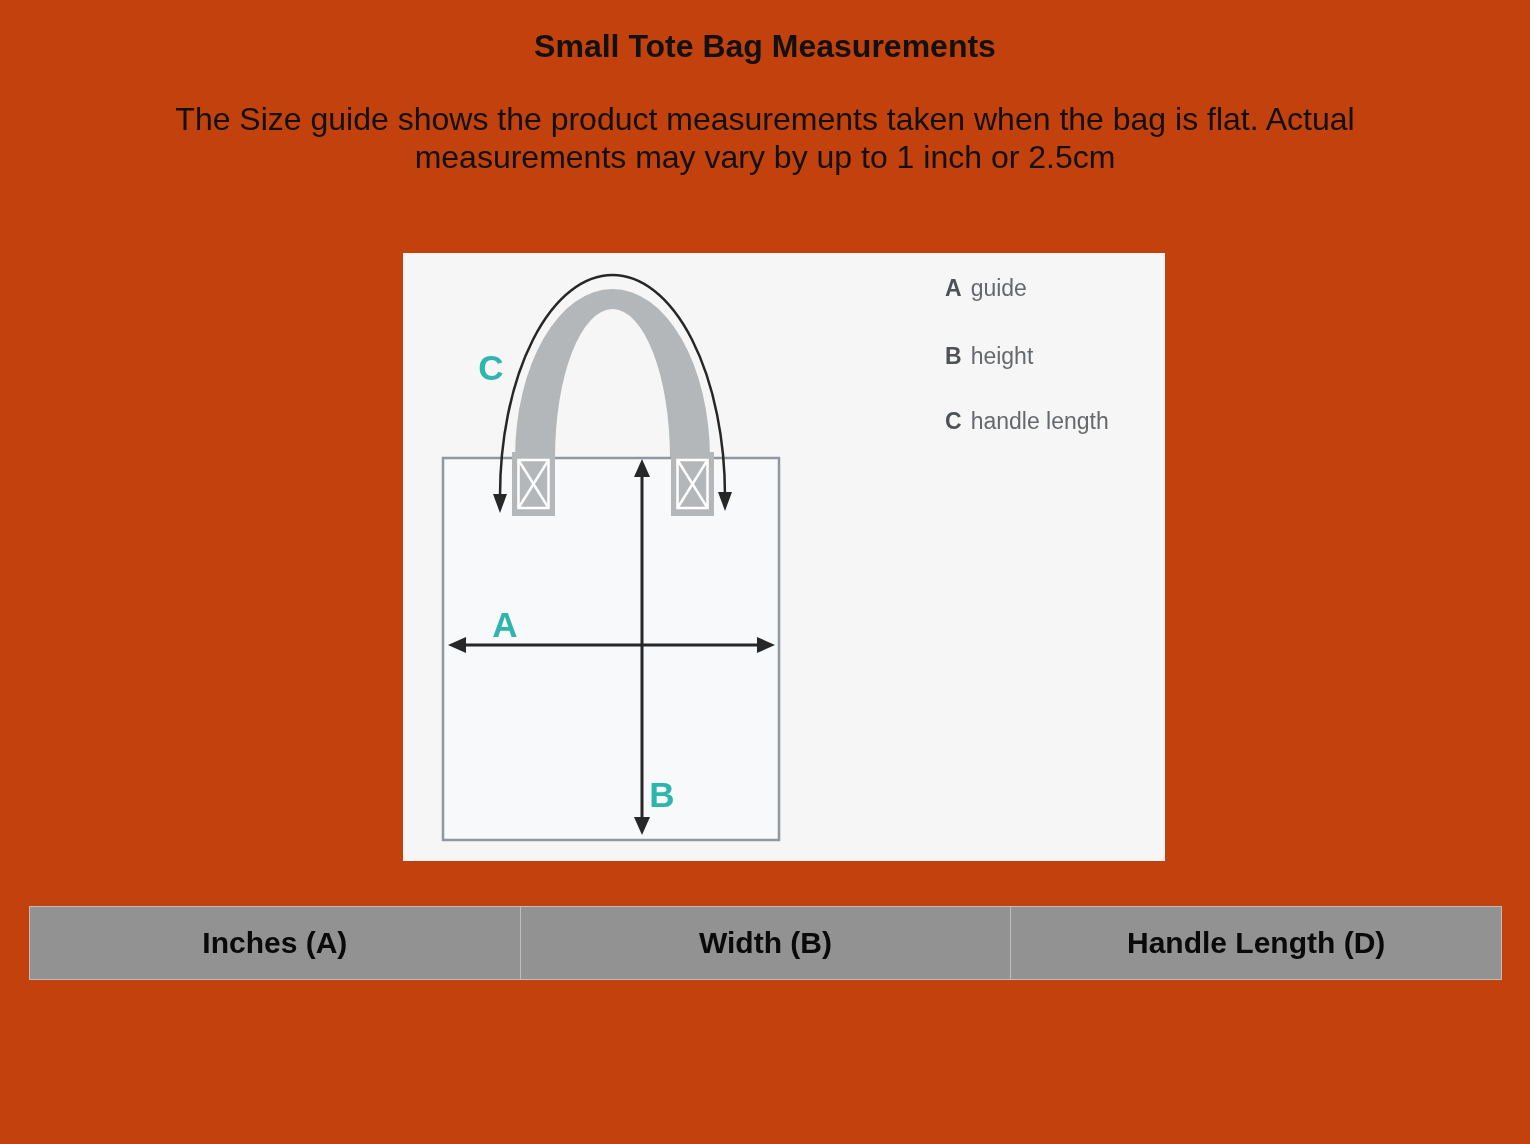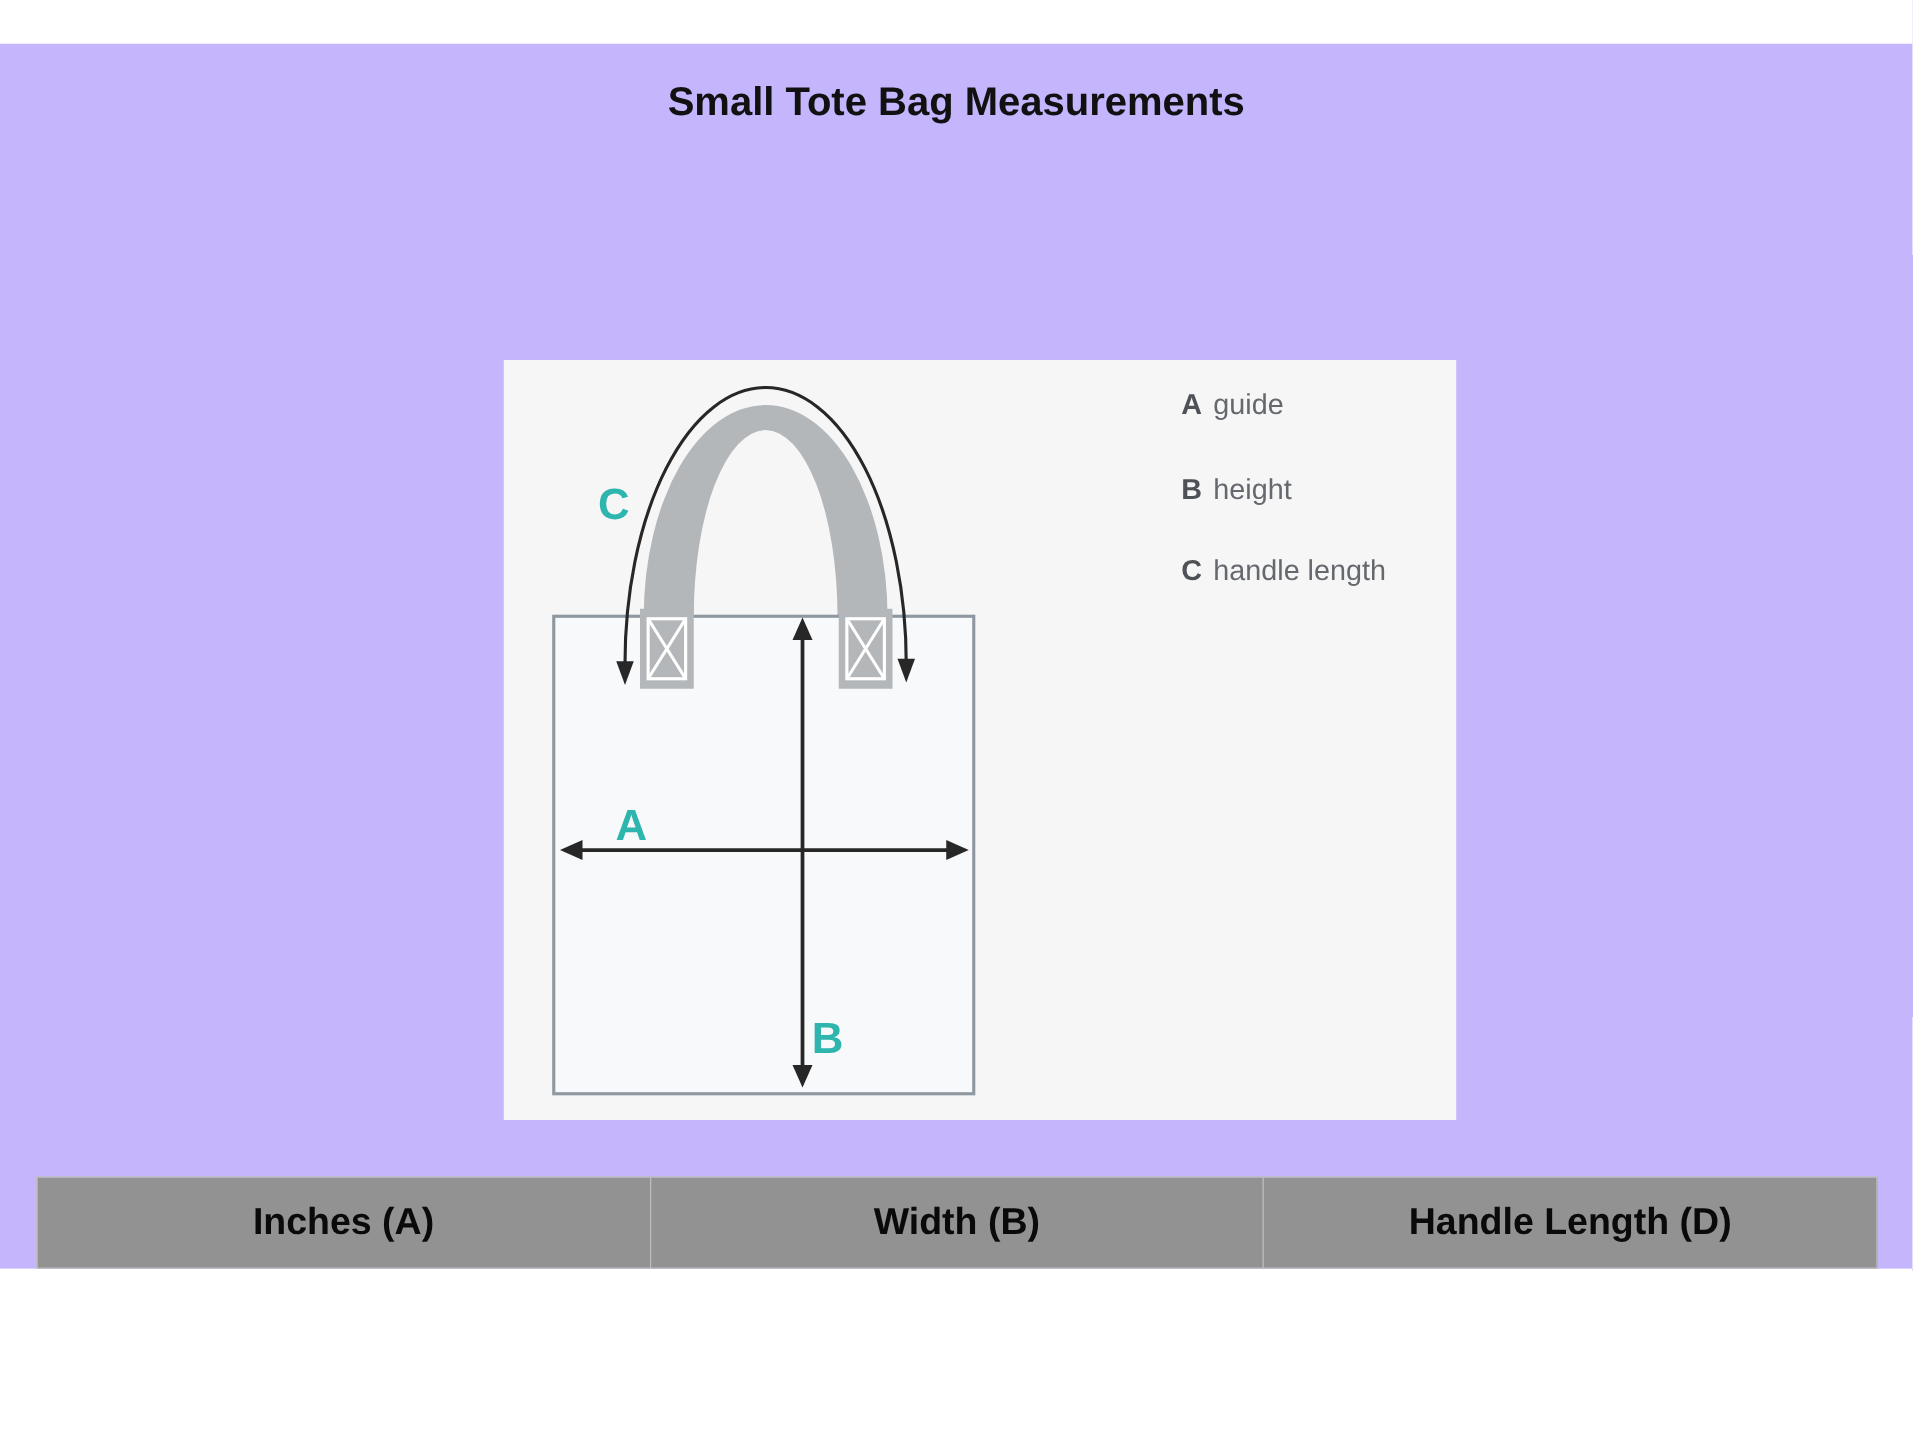--- a/index.html
+++ b/index.html
@@ -1,23 +1,22 @@
 <!DOCTYPE html>
 <html><head>
 <meta charset="utf-8">
 <style>
   html, body { margin: 0; padding: 0; background: #ffffff; }
   body { font-family: "Liberation Sans", sans-serif; color: #111; }
   .page {
     position: relative;
     width: 1530px;
-    height: 980px;
-    background: #c4b5fd;
+    height: 1144px;
+    background: #c2410c;
     overflow: hidden;
-    margin-top: 35px;
   }
   .page-title {
     position: absolute;
     top: 27px; left: 0;
     width: 100%;
     text-align: center;
     font-size: 32px;
     font-weight: bold;
     line-height: 38px;
   }
@@ -72,20 +71,21 @@
   }
   .size-table { border: 1px solid #c9c9c9; }
 </style>
 </head>
 <body>
 
 <div class="page">
 
   <div class="page-title">Small Tote Bag Measurements</div>
 
+  <div class="page-desc">The Size guide shows the product measurements taken when the bag is flat. Actual measurements may vary by up to 1 inch or 2.5cm</div>
 
   <div class="diagram-panel">
 
     <svg width="762" height="608" viewBox="0 0 762 608" xmlns="http://www.w3.org/2000/svg">
 
       <path d="M 112 205 A 97.5 169 0 0 1 307 205 L 267 205 A 57.5 149 0 0 0 152 205 Z" fill="#b4b7ba"></path>
 
       <rect x="40" y="205" width="336" height="382" fill="#f8f9fa" stroke="#8f98a1" stroke-width="2.5"></rect>
 
       <g>

